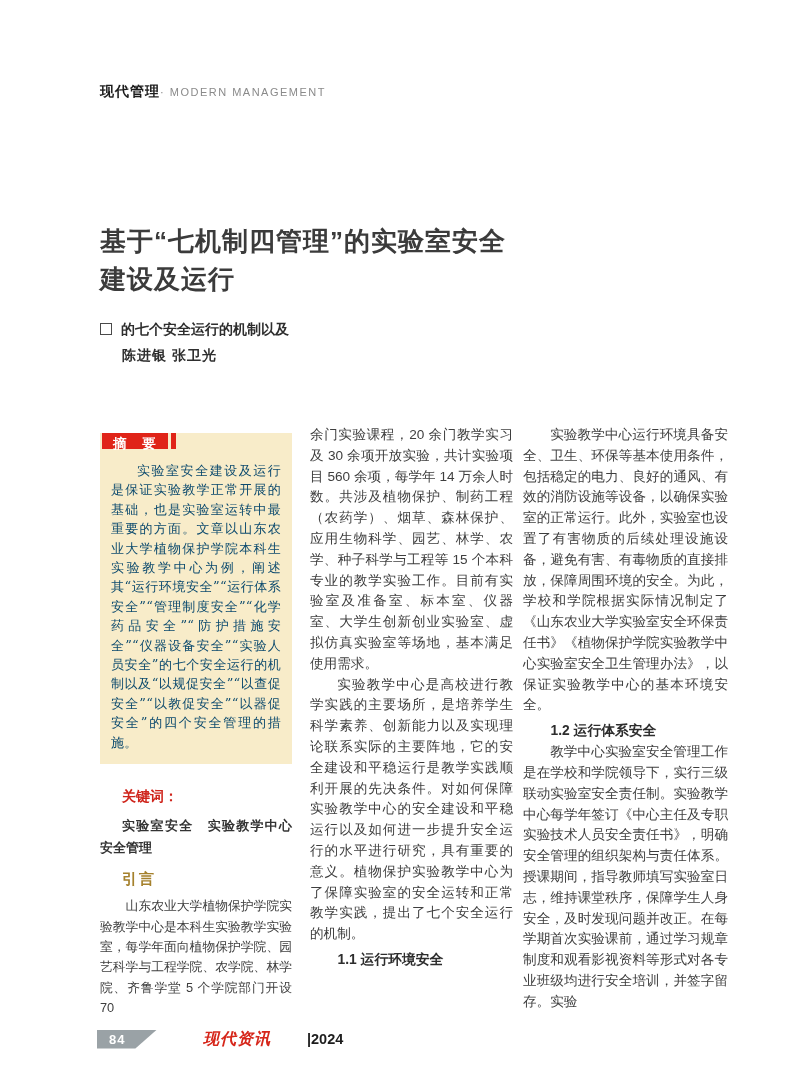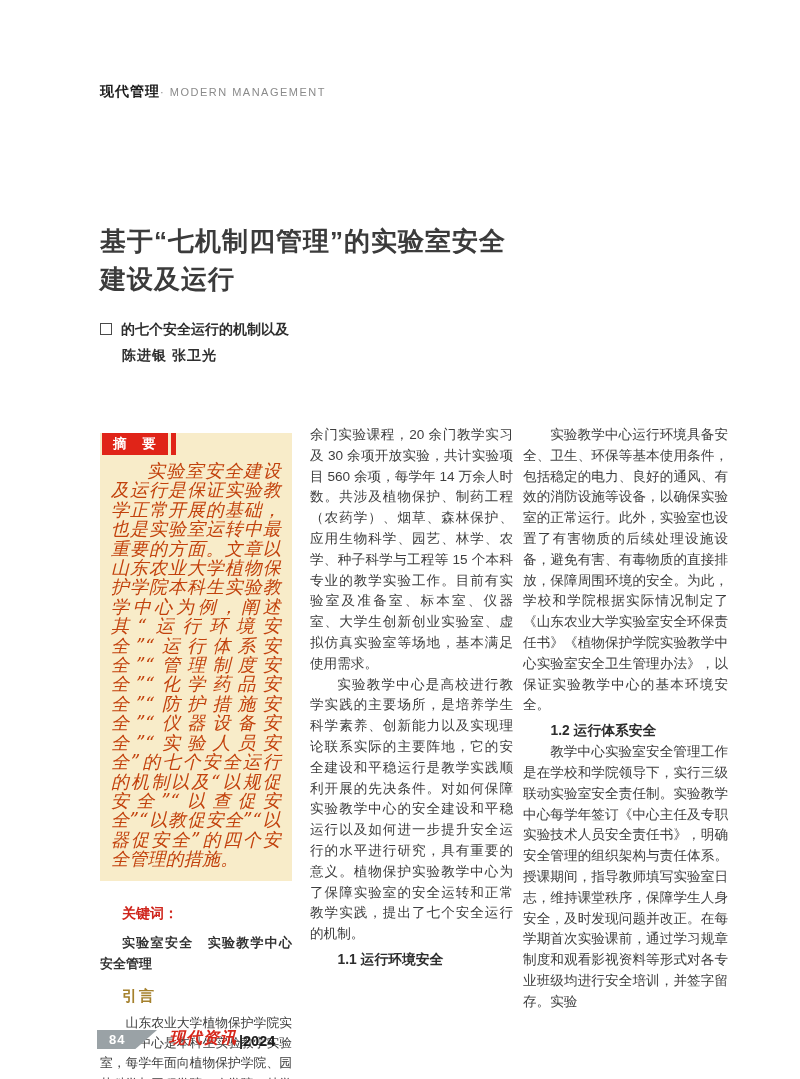--- a/index.html
+++ b/index.html
@@ -50,31 +50,31 @@
   .indent { text-indent: 2em; }
 
   
   .abstract-box {
     position: relative; top: 8px;
     background: #f8ecc9; width: 192px; min-height: 279px;
     padding: 28px 11px 12px 11px;
   }
   .abstract-tab {
     position: absolute; left: 2px; top: 0;
-    display: flex; align-items: stretch; height: 22px;
+    display: flex; align-items: stretch; height: 16px;
   }
   .abstract-tab .tab-label {
     background: #e02418; color: #ffffff;
     font-size: 13.5px; font-weight: bold; letter-spacing: 6px;
     padding: 2px 6px 2px 11px; line-height: 17px;
   }
   .abstract-tab .tab-bar { width: 5px; background: #e02418; margin-left: 3px; }
   .abstract-text {
-    font-family: "DejaVu Serif", serif; font-style: italic;
-    font-size: 18px; line-height: 19.4px; color: #c2410c;
+    font-family: "DejaVu Serif", serif; 
+    font-size: 13px; line-height: 19.4px; color: #0c4a6e;
     text-align: justify; text-indent: 2em; letter-spacing: 0.2px;
   }
 
   
   .kw-label {
     margin-top: 32px; margin-left: 22px;
     color: #cf241b; font-weight: bold; font-size: 14px;
   }
   .kw-text {
     margin-top: 9px;
@@ -100,21 +100,21 @@
     font-size: 15.5px; letter-spacing: 1px;
   }
   .sub-heading {
     margin-top: 6px; margin-bottom: 2px;
     font-weight: bold; color: #2d2d2d; font-size: 13.8px; text-indent: 2em;
   }
 
   
   .page-footer {
     position: absolute; left: 97px; top: 1029px;
-    display: flex; align-items: flex-end; height: 20px;
+    display: flex; align-items: center; height: 20px; gap: 34px;
   }
   .page-num-badge {
     width: 60px; height: 19px; background: #9aa2a6;
     clip-path: polygon(0 0, 100% 0, 64% 100%, 0 100%);
     color: #ffffff; font-size: 13px; font-weight: bold;
     padding-left: 12px; line-height: 19px; letter-spacing: 1px;
   }
   .footer-journal {
     margin-left: 12px;
     font-family: "DejaVu Serif", serif; font-style: italic; font-weight: bold;

